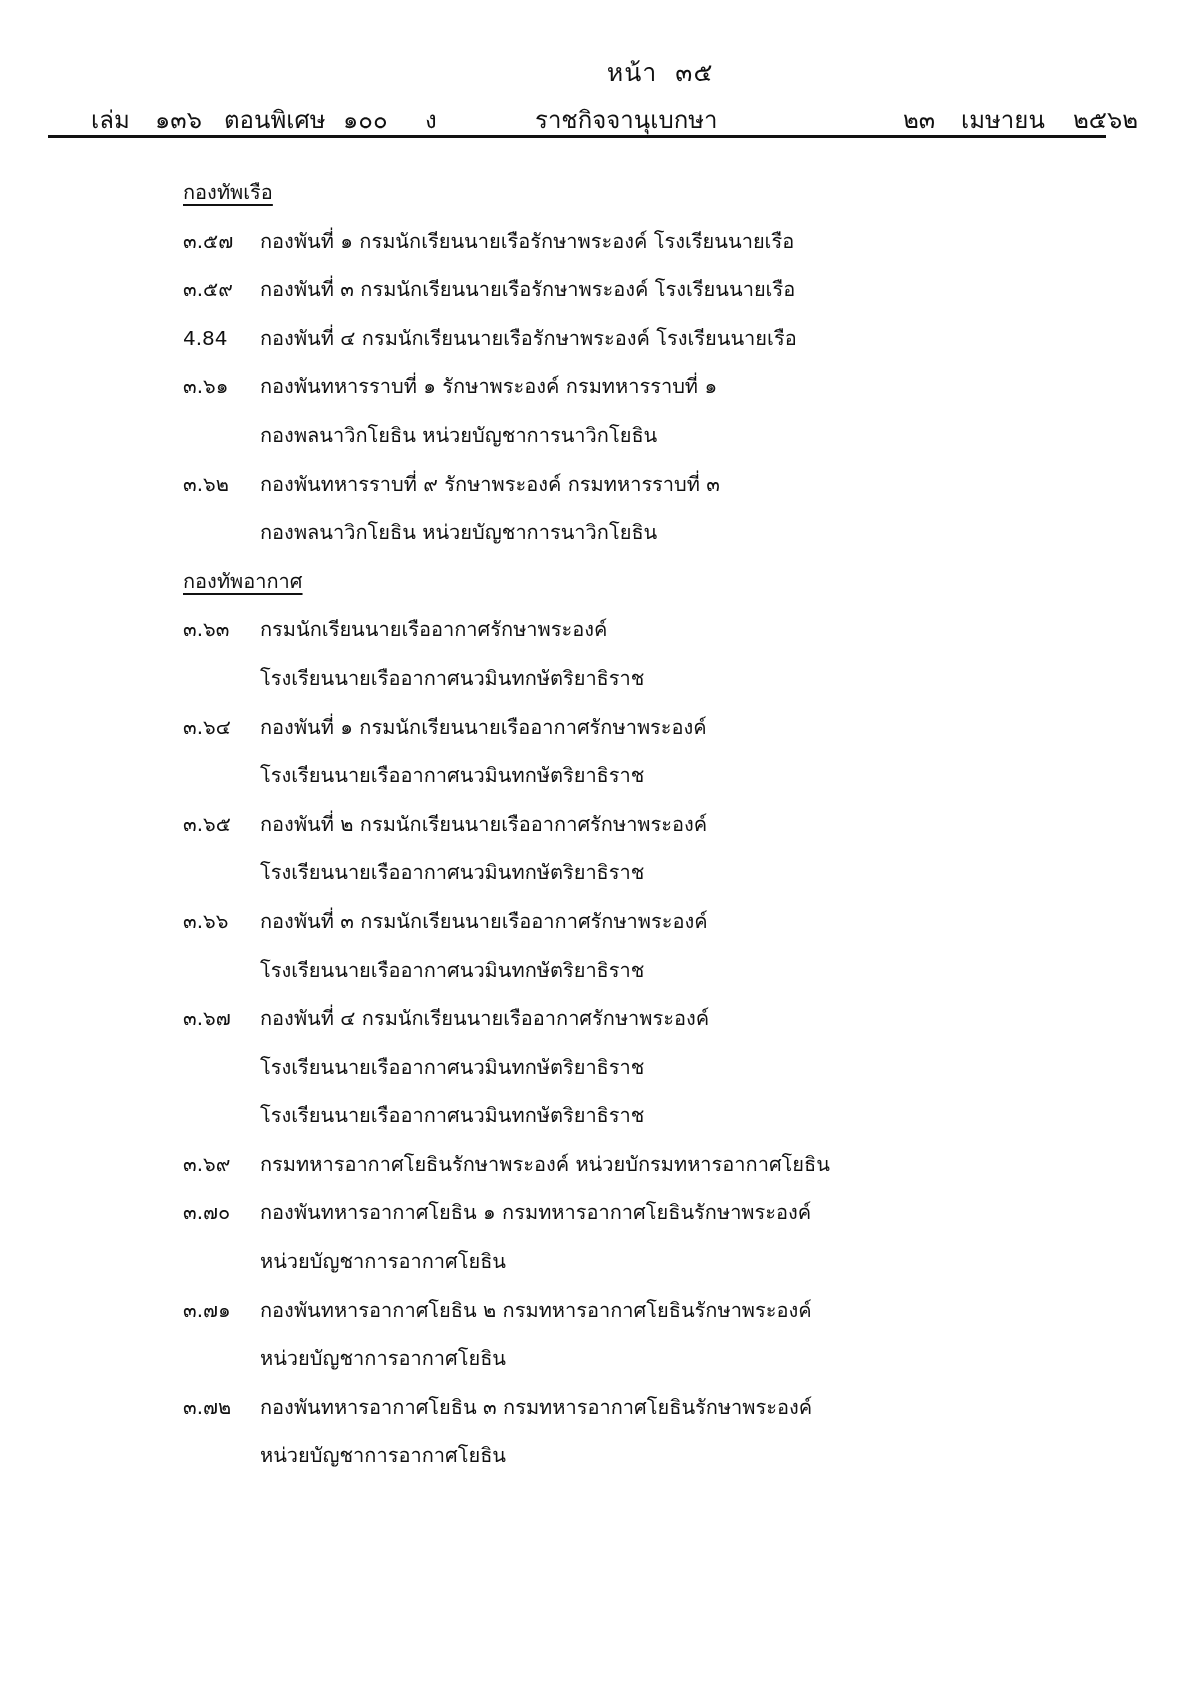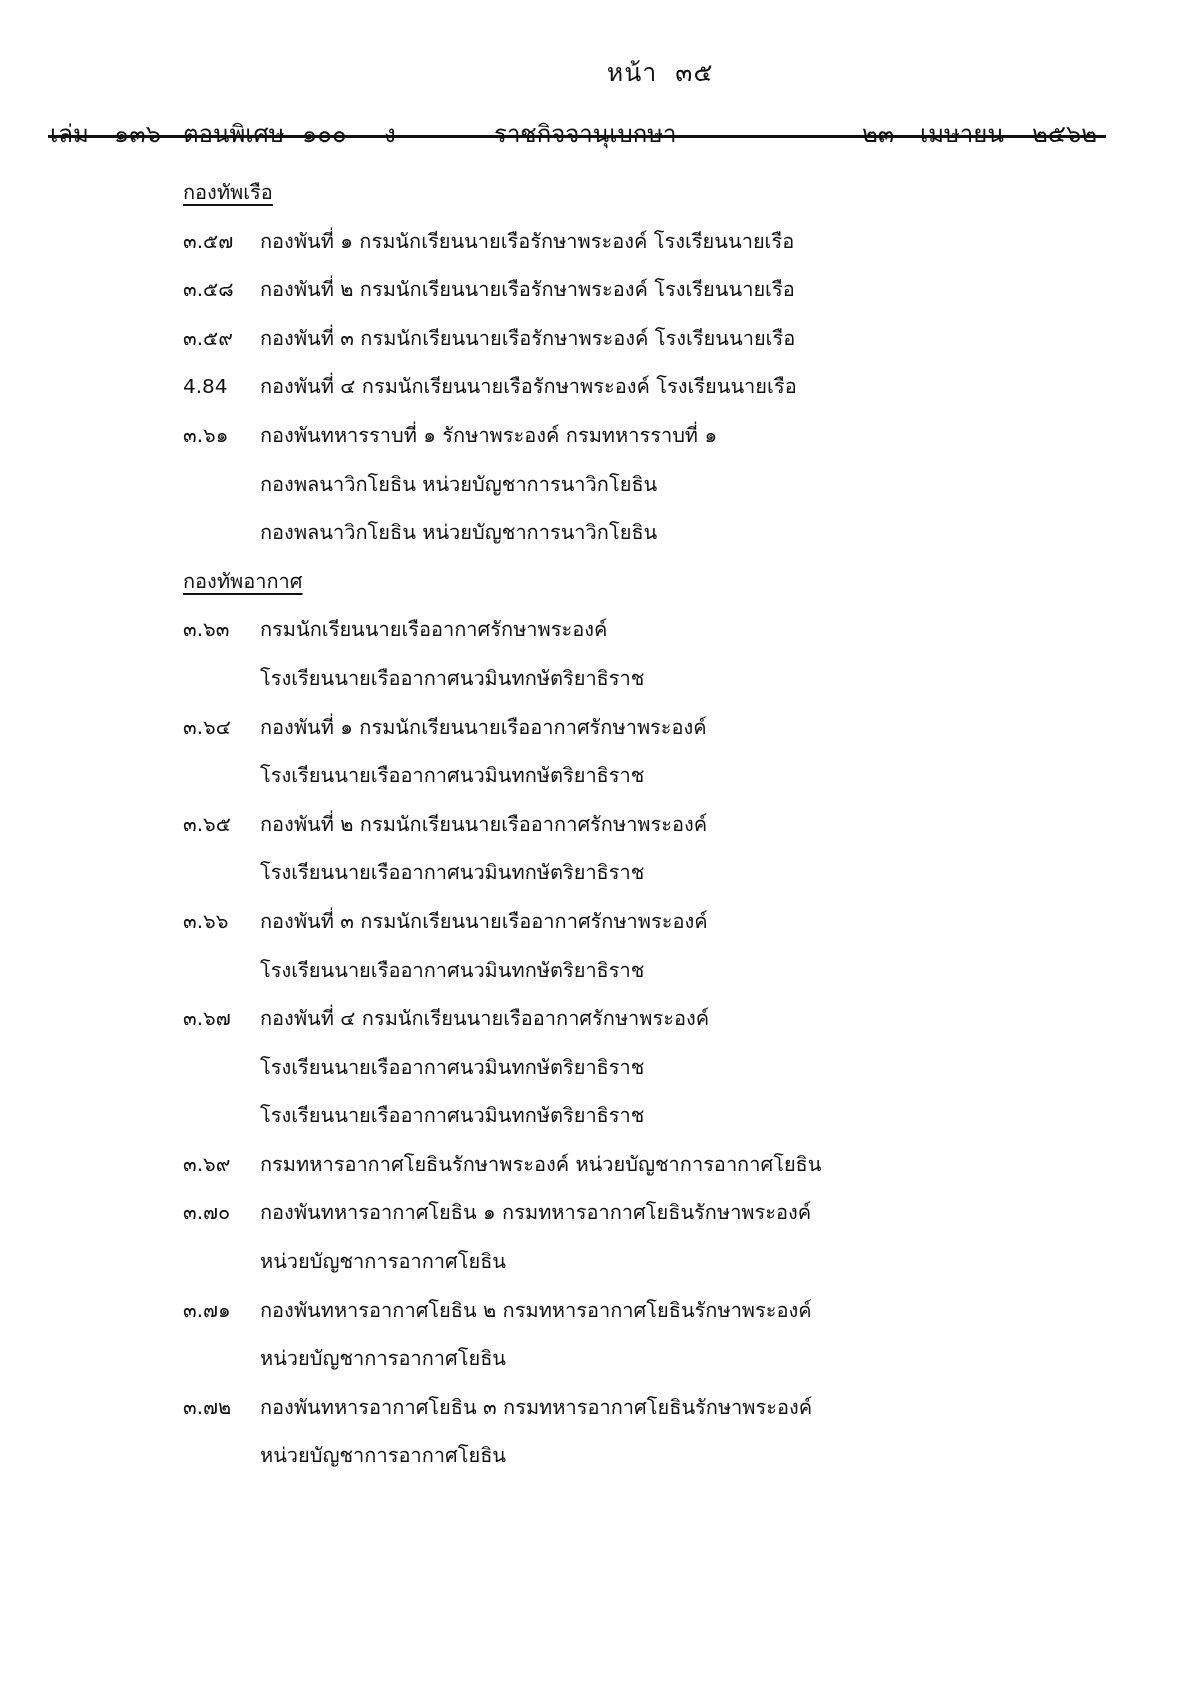--- a/index.html
+++ b/index.html
@@ -36,22 +36,23 @@
     .header-row {
       position: absolute;
       top: 96px;
       left: 50px;
       width: 1056px;
       height: 34px;
       font-size: 24px;
     }
     .header-row span {
       position: absolute;
-      top: 18px;
+      top: 4px;
       white-space: nowrap;
+      margin-left: 41px;
     }
     .rule {
       position: absolute;
       top: 135px;
       left: 48px;
       width: 1058px;
       height: 3px;
       background: #111111;
     }
     .content {
@@ -105,33 +106,31 @@
   <div class="content">
 
     <div class="line">
       <span class="section-title">กองทัพเรือ</span>
     </div>
 
     <div>
       <div class="line"><span class="num">๓.๕๗</span><span>กองพันที่  ๑  กรมนักเรียนนายเรือรักษาพระองค์  โรงเรียนนายเรือ</span></div>
     </div>
     <div>
-      <div class="line"><span class="num">๓.๕๘</span><span>กองพันที่  ๒  กรมนักเรียนนายเรือรักษาพระองค์  โรงเรียนนายเรือ</span></div>
-    </div>
-    <div>
       <div class="line"><span class="num">๓.๕๙</span><span>กองพันที่  ๓  กรมนักเรียนนายเรือรักษาพระองค์  โรงเรียนนายเรือ</span></div>
     </div>
     <div>
       <div class="line"><span class="num">4.84</span><span>กองพันที่  ๔  กรมนักเรียนนายเรือรักษาพระองค์  โรงเรียนนายเรือ</span></div>
     </div>
     <div>
       <div class="line"><span class="num">๓.๖๑</span><span>กองพันทหารราบที่  ๑  รักษาพระองค์  กรมทหารราบที่  ๑</span></div>
       <div class="line cont">กองพลนาวิกโยธิน  หน่วยบัญชาการนาวิกโยธิน</div>
     </div>
     <div>
+      <div class="line"><span class="num">๓.๖๒</span><span>กองพันทหารราบที่  ๙  รักษาพระองค์  กรมทหารราบที่  ๓</span></div>
       <div class="line cont">กองพลนาวิกโยธิน  หน่วยบัญชาการนาวิกโยธิน</div>
     </div>
 
     <div class="line">
       <span class="section-title">กองทัพอากาศ</span>
     </div>
 
     <div>
       <div class="line"><span class="num">๓.๖๓</span><span>กรมนักเรียนนายเรืออากาศรักษาพระองค์</span></div>
       <div class="line cont">โรงเรียนนายเรืออากาศนวมินทกษัตริยาธิราช</div>
@@ -149,21 +148,21 @@
       <div class="line cont">โรงเรียนนายเรืออากาศนวมินทกษัตริยาธิราช</div>
     </div>
     <div>
       <div class="line"><span class="num">๓.๖๗</span><span>กองพันที่  ๔  กรมนักเรียนนายเรืออากาศรักษาพระองค์</span></div>
       <div class="line cont">โรงเรียนนายเรืออากาศนวมินทกษัตริยาธิราช</div>
     </div>
     <div>
       <div class="line cont">โรงเรียนนายเรืออากาศนวมินทกษัตริยาธิราช</div>
     </div>
     <div>
-      <div class="line"><span class="num">๓.๖๙</span><span>กรมทหารอากาศโยธินรักษาพระองค์  หน่วยบัญชาการอากาศโยธิน</span></div>
+      <div class="line"><span class="num">๓.๖๙</span><span>กรมทหารอากาศโยธินรักษาพระองค์  หน่วยบักรมทหารอากาศโยธิน</span></div>
     </div>
     <div>
       <div class="line"><span class="num">๓.๗๐</span><span>กองพันทหารอากาศโยธิน  ๑  กรมทหารอากาศโยธินรักษาพระองค์</span></div>
       <div class="line cont">หน่วยบัญชาการอากาศโยธิน</div>
     </div>
     <div>
       <div class="line"><span class="num">๓.๗๑</span><span>กองพันทหารอากาศโยธิน  ๒  กรมทหารอากาศโยธินรักษาพระองค์</span></div>
       <div class="line cont">หน่วยบัญชาการอากาศโยธิน</div>
     </div>
     <div>

